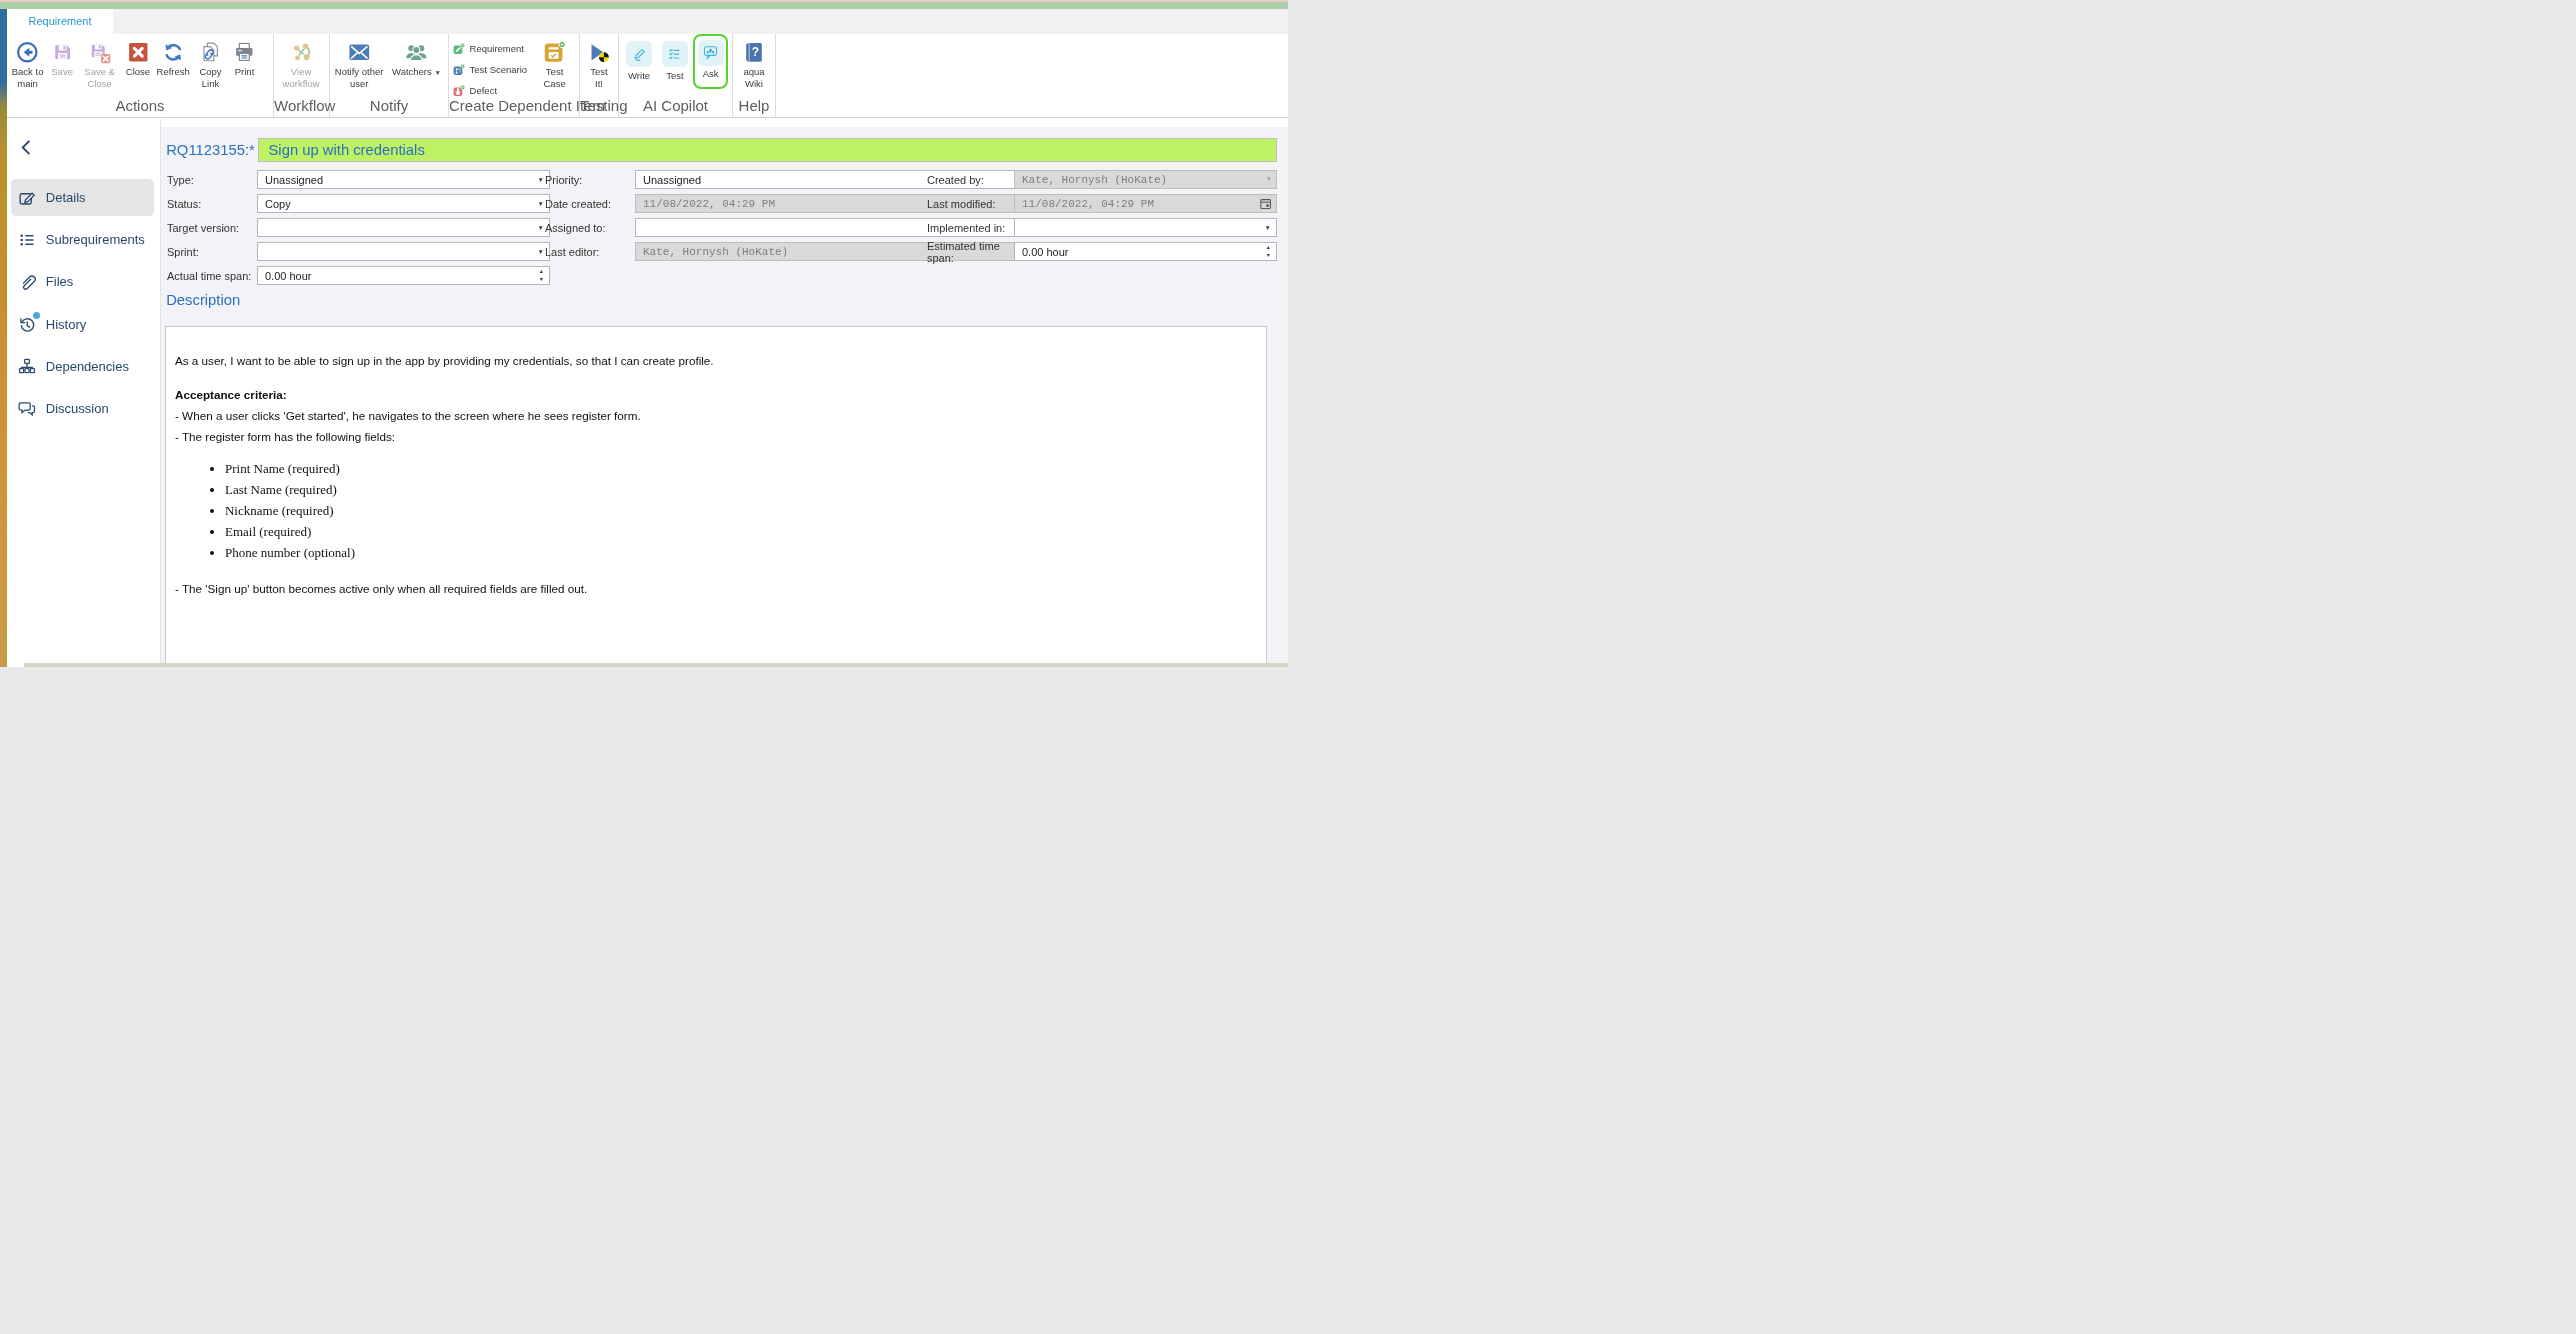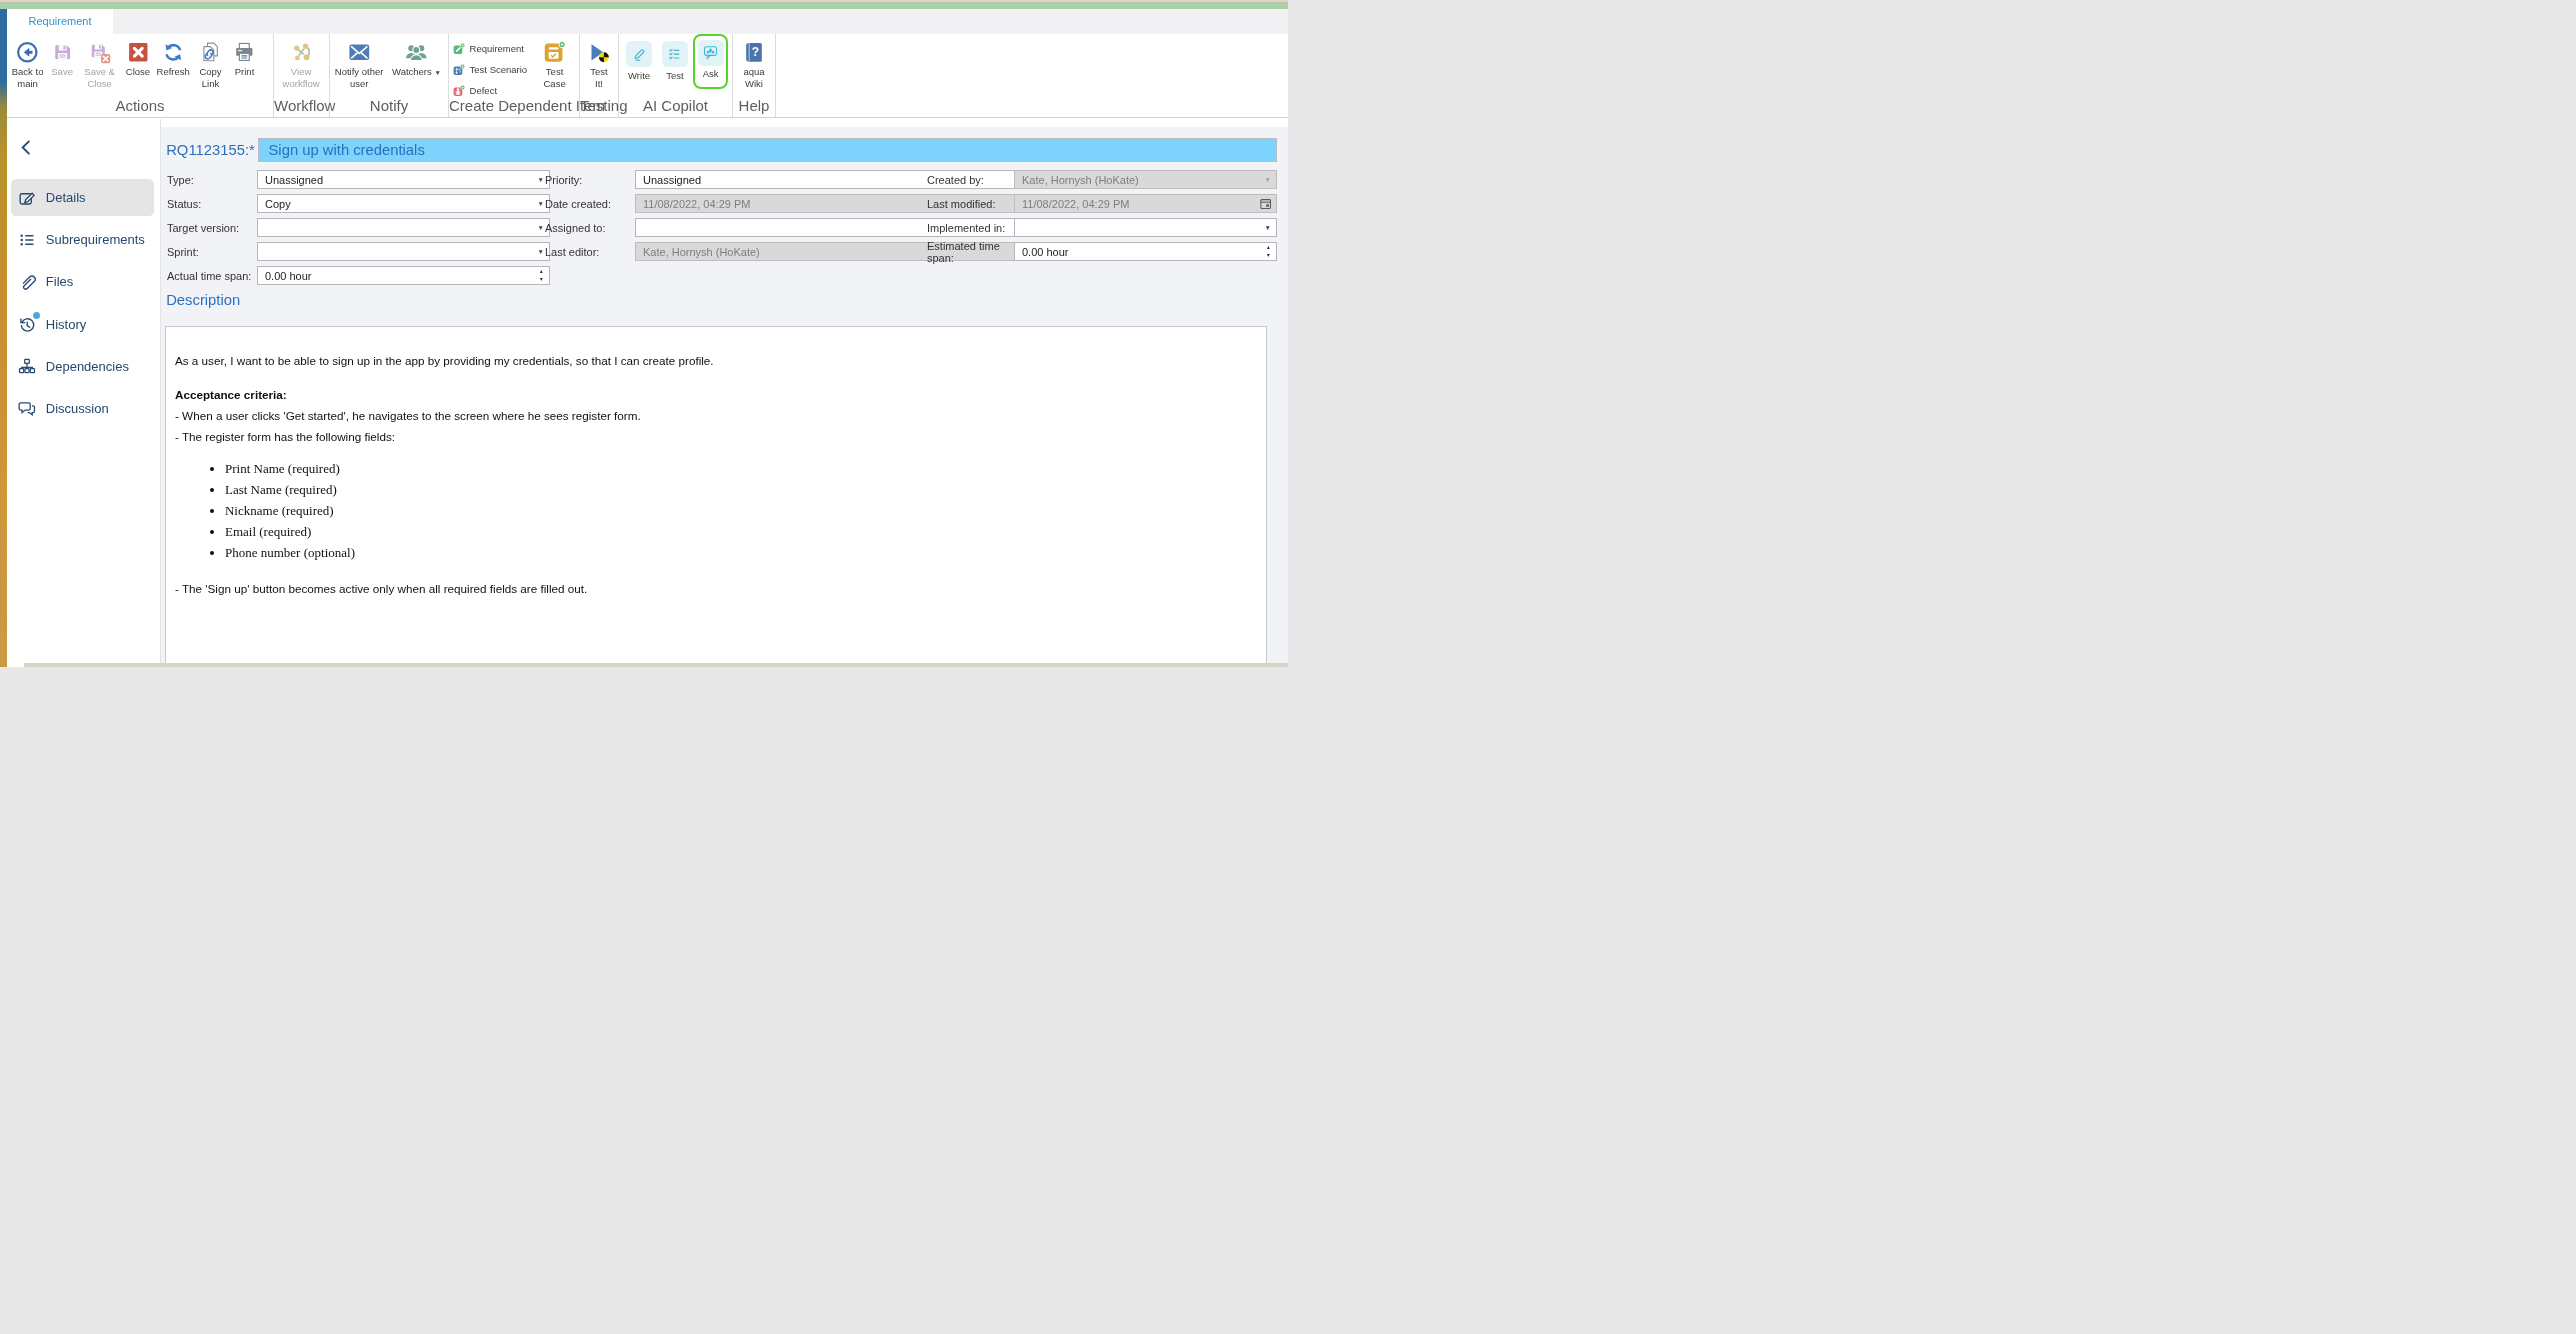--- a/index.html
+++ b/index.html
@@ -40,32 +40,32 @@
   .collapse{position:absolute;left:9.5px;top:19px;width:19px;height:19px;cursor:pointer;}
   .nav{position:absolute;left:3.5px;right:6px;top:60px;}
   .nitem{height:37px;margin-bottom:5.2px;display:flex;align-items:center;gap:9.5px;padding-left:7.8px;border-radius:5.2px;cursor:pointer;}
   .nitem.active{background:#e5e5e5;}
   .nicon{width:18px;height:18px;flex:none;position:relative;}
   .nlabel{font-size:13px;color:#27486e;}
   .hdot{position:absolute;right:-3.5px;top:-3.5px;width:7px;height:7px;border-radius:50%;background:#4aa7e0;}
   
   .main{position:absolute;left:161px;top:119px;right:0;bottom:0;background:#f2f3f6;margin-top:8px;}
   .rq-id{position:absolute;left:5.2px;top:12px;height:23.4px;line-height:23.4px;font-size:14.8px;color:#2a6fc0;}
-  .title-input{position:absolute;left:97px;top:11.3px;width:1019px;height:23.4px;background:#7dd3fc;
+  .title-input{position:absolute;left:97px;top:11.3px;width:1019px;height:23.4px;background:#bef264;
                border:0.9px solid #b9bdc4;display:flex;align-items:center;padding-left:9.5px;
                font-size:14.8px;color:#2a6fc0;}
   .frow{position:absolute;height:19px;display:flex;align-items:center;}
   .flabel{font-size:11px;color:#333;flex:none;}
   .c1{left:6px;width:383px}.c1 .flabel{width:90px}
   .c2{left:384px;width:529px}.c2 .flabel{width:90px}
   .c3{left:766px;width:350px}.c3 .flabel{width:87px}
   .fbox{height:19px;background:#fff;border:0.9px solid #b3b7bd;display:flex;align-items:center;
         padding:0 5.2px 0 7px;font-size:11px;color:#222;flex:1;}
   .fbox .val{flex:1;white-space:nowrap;overflow:hidden;}
-  .fbox.disabled{background:#d9d9d9;border-color:#bdbdbd;color:#7e7e7e;}
+  .fbox.disabled{background:#d9d9d9;border-color:#bdbdbd;color:#7e7e7e;font-family:Liberation Mono, monospace;}
   .caret{font-size:6.5px;color:#444;flex:none;}
   .fbox.disabled .caret{color:#9aa0a6;}
   .spin{display:flex;flex-direction:column;justify-content:center;gap:2.6px;flex:none;}
   .spin span{font-size:5.2px;line-height:5.2px;color:#333;}
   .calic{width:11.3px;height:11.3px;flex:none;}
   .desc-h{position:absolute;left:5.2px;top:165px;font-size:14.8px;color:#2a6fc0;}
   .desc-box{position:absolute;left:4.3px;top:199px;width:1102px;height:340px;background:#fff;
             border:0.9px solid #c6cacf;padding:22.6px 12px 0 8.7px;overflow:hidden;}
   .desc-box p{margin:0;font-size:11.7px;line-height:21px;color:#101010;}
   .p-crit{margin-top:13px !important;font-weight:bold;}

